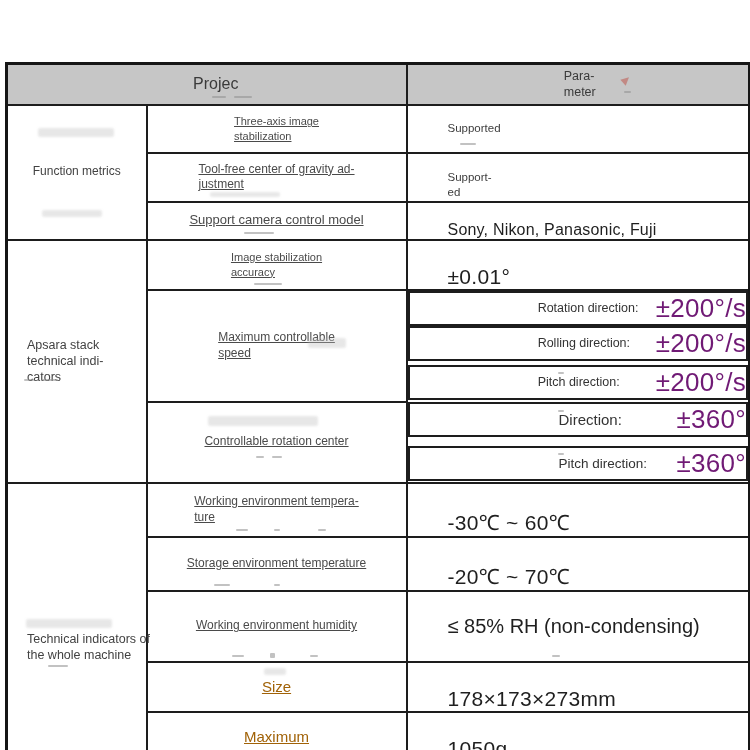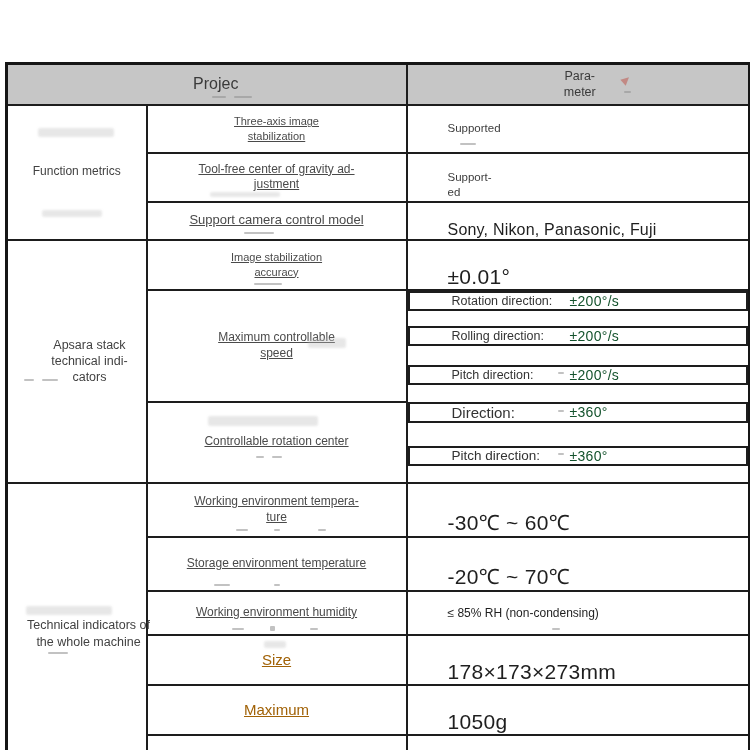--- a/index.html
+++ b/index.html
@@ -20,47 +20,47 @@
     position: relative;
     font-weight: normal;
   }
 
   
   .hdr { background: #c6c6c6; color: #3a3a3a; }
   .hdr-project { font-size: 16px; }
   .hdr-param   { font-size: 12.5px; }
 
   
-  .blk { width: max-content; max-width: 95%; margin: 0 auto; text-align: center;
+  .blk { width: max-content; max-width: 95%; margin: 0 auto; text-align: left;
          white-space: pre-line; line-height: 1.3; }
 
   
   .grp { font-size: 12px; color: #424242; text-align: center; }
   .grp-left { text-align: left; padding: 0 3px; line-height: 1.15; font-size: 12.5px; }
   .grp-left .blk { margin: 16px; }
 
   
   .lbl { font-size: 12px; color: #4a4a4a; text-align: center; text-decoration: underline; }
   .s11 { font-size: 11px; }
   .s13 { font-size: 13px; }
   .s15 { font-size: 15px; color: #a16207; }
 
   
   .val { padding-left: 40px; font-size: 21px; color: #1f1f1f;
          white-space: pre-line; letter-spacing: 0.3px; }
   .val.small { font-size: 11.5px; color: #3d3d3d; letter-spacing: 0; line-height: 1.35; }
   .val.med   { font-size: 16px; letter-spacing: 0.2px; }
-  .val.rh    { font-size: 12px; letter-spacing: 0; }
-
-  
-  .dir { display: flex; align-items: center; padding-left: 42px; }
+  .val.rh    { font-size: 20px; letter-spacing: 0; }
+
+  
+  .dir { display: flex; align-items: center; padding-left: 42px; justify-content: flex-end; }
   .dir .dl { font-size: 12.5px; color: #333; width: 118px; flex: 0 0 118px; }
   .dir .dl.big { font-size: 15px; }
   .dir .dl.md  { font-size: 13.5px; }
-  .dir .dv { font-size: 14px; color: #14532d; letter-spacing: 0.3px; }
+  .dir .dv { font-size: 26px; color: #701a75; letter-spacing: 0.3px; }
 
   
   .g { position: absolute; background: #bdbdbd; opacity: 0.35;
        filter: blur(1px); border-radius: 2px; pointer-events: none; }
   .g-dash { position: absolute; background: #8f8f8f; opacity: 0.55;
             height: 2px; border-radius: 1px; pointer-events: none; }
   .red-arrow { position: absolute; width: 0; height: 0;
     border-left: 8px solid rgba(192, 88, 78, 0.55);
     border-top: 4px solid transparent; border-bottom: 4px solid transparent;
     transform: rotate(-42deg); pointer-events: none; }

